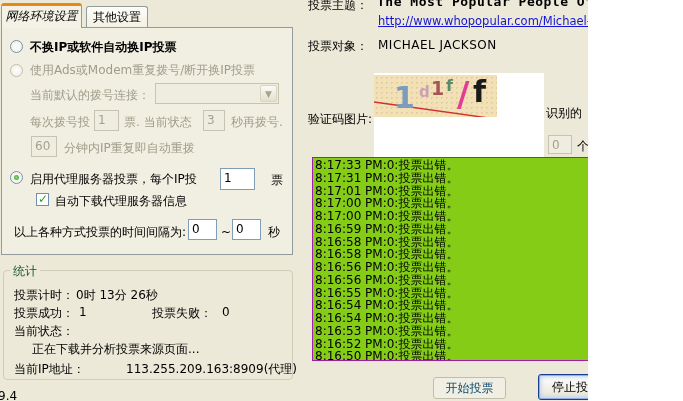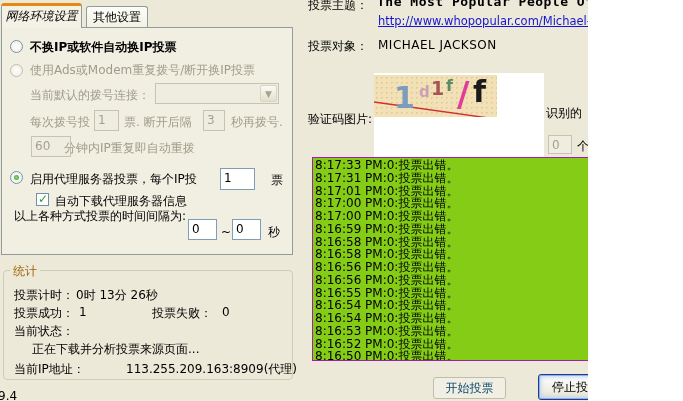--- a/index.html
+++ b/index.html
@@ -36,21 +36,21 @@
   .radio.checked::after { content:""; position:absolute; left:3px; top:3px;
     width:5px; height:5px; border-radius:50%;
     background:radial-gradient(#8FD97F,#2E9E2B); }
   .cb { position:absolute; width:13px; height:13px; border:1px solid #6F8FB0;
     background:#fff; }
   .cb.checked::after { content:"✓"; position:absolute; left:1px; top:-2px;
     font-size:12px; font-weight:bold; color:#26A026; }
 
   
   .group { position:absolute; border:1px solid #CFCCB8; border-radius:4px; }
-  .group-title { position:absolute; font-size:12px; color:#a16207;
+  .group-title { position:absolute; font-size:12px; color:#14532d;
     background:#ECE9D8; padding:0 3px; }
 
   
   .listbox { position:absolute; background:#84cc16; border:1px solid #a21caf;
     overflow:hidden; }
   .log-row { font-size:12px; line-height:12.75px; height:12.75px; color:#000;
     white-space:nowrap; padding-left:2px; }
 
   
   .btn { position:absolute; border:1px solid #8A8875; border-radius:3px;
@@ -91,36 +91,36 @@
     <span class="radio dis" style="left:10px; top:64px;"></span>
     <span class="lbl dim" style="left:30px; top:62px;">使用Ads或Modem重复拨号/断开换IP投票</span>
 
     <span class="lbl dim" style="left:30px; top:87px;">当前默认的拨号连接：</span>
     <div class="combo" style="left:155px; top:83px; width:124px; height:21px;">
       <span class="arrowbtn">▼</span>
     </div>
 
     <span class="lbl dim" style="left:30px; top:114px;">每次拨号投</span>
     <div class="txt dis" style="left:94px; top:110px; width:25px; height:21px;">1</div>
-    <span class="lbl dim" style="left:124px; top:114px;">票. 断开后隔</span>
+    <span class="lbl dim" style="left:124px; top:114px;">票. 当前状态</span>
     <div class="txt dis" style="left:203px; top:110px; width:22px; height:21px;">3</div>
     <span class="lbl dim" style="left:231px; top:114px;">秒再拨号.</span>
 
-    <div class="txt dis" style="left:31px; top:136px; width:40px; height:21px;">60</div>
+    <div class="txt dis" style="left:31px; top:136px; width:26px; height:21px;">60</div>
     <span class="lbl dim" style="left:64px; top:140px;">分钟内IP重复即自动重拨</span>
 
     <span class="radio checked" style="left:10px; top:171px;"></span>
     <span class="lbl" style="left:30px; top:171px;text-align:right;">启用代理服务器投票，每个IP投</span>
     <div class="txt" style="left:220px; top:168px; width:35px; height:22px;">1</div>
     <span class="lbl" style="left:271px; top:172px;">票</span>
 
     <span class="cb checked" style="left:36px; top:193px;"></span>
     <span class="lbl" style="left:55px; top:193px;">自动下载代理服务器信息</span>
 
-    <span class="lbl" style="left:14px; top:208px;">以上各种方式投票的时间间隔为:</span>
+    <span class="lbl" style="left:14px; top:224px;">以上各种方式投票的时间间隔为:</span>
     <div class="txt" style="left:188px; top:219px; width:29px; height:21px;">0</div>
     <span class="lbl" style="left:221px; top:225px;">~</span>
     <div class="txt" style="left:232px; top:219px; width:29px; height:21px;">0</div>
     <span class="lbl" style="left:268px; top:224px;">秒</span>
 
     <div class="group" style="left:3px; top:270px; width:290px; height:110px;"></div>
     <span class="group-title" style="left:10px; top:263px;">统计</span>
 
     <span class="lbl" style="left:14px; top:287px;">投票计时：</span>
     <span class="lbl" style="left:76px; top:287px;">0时 13分 26秒</span>

